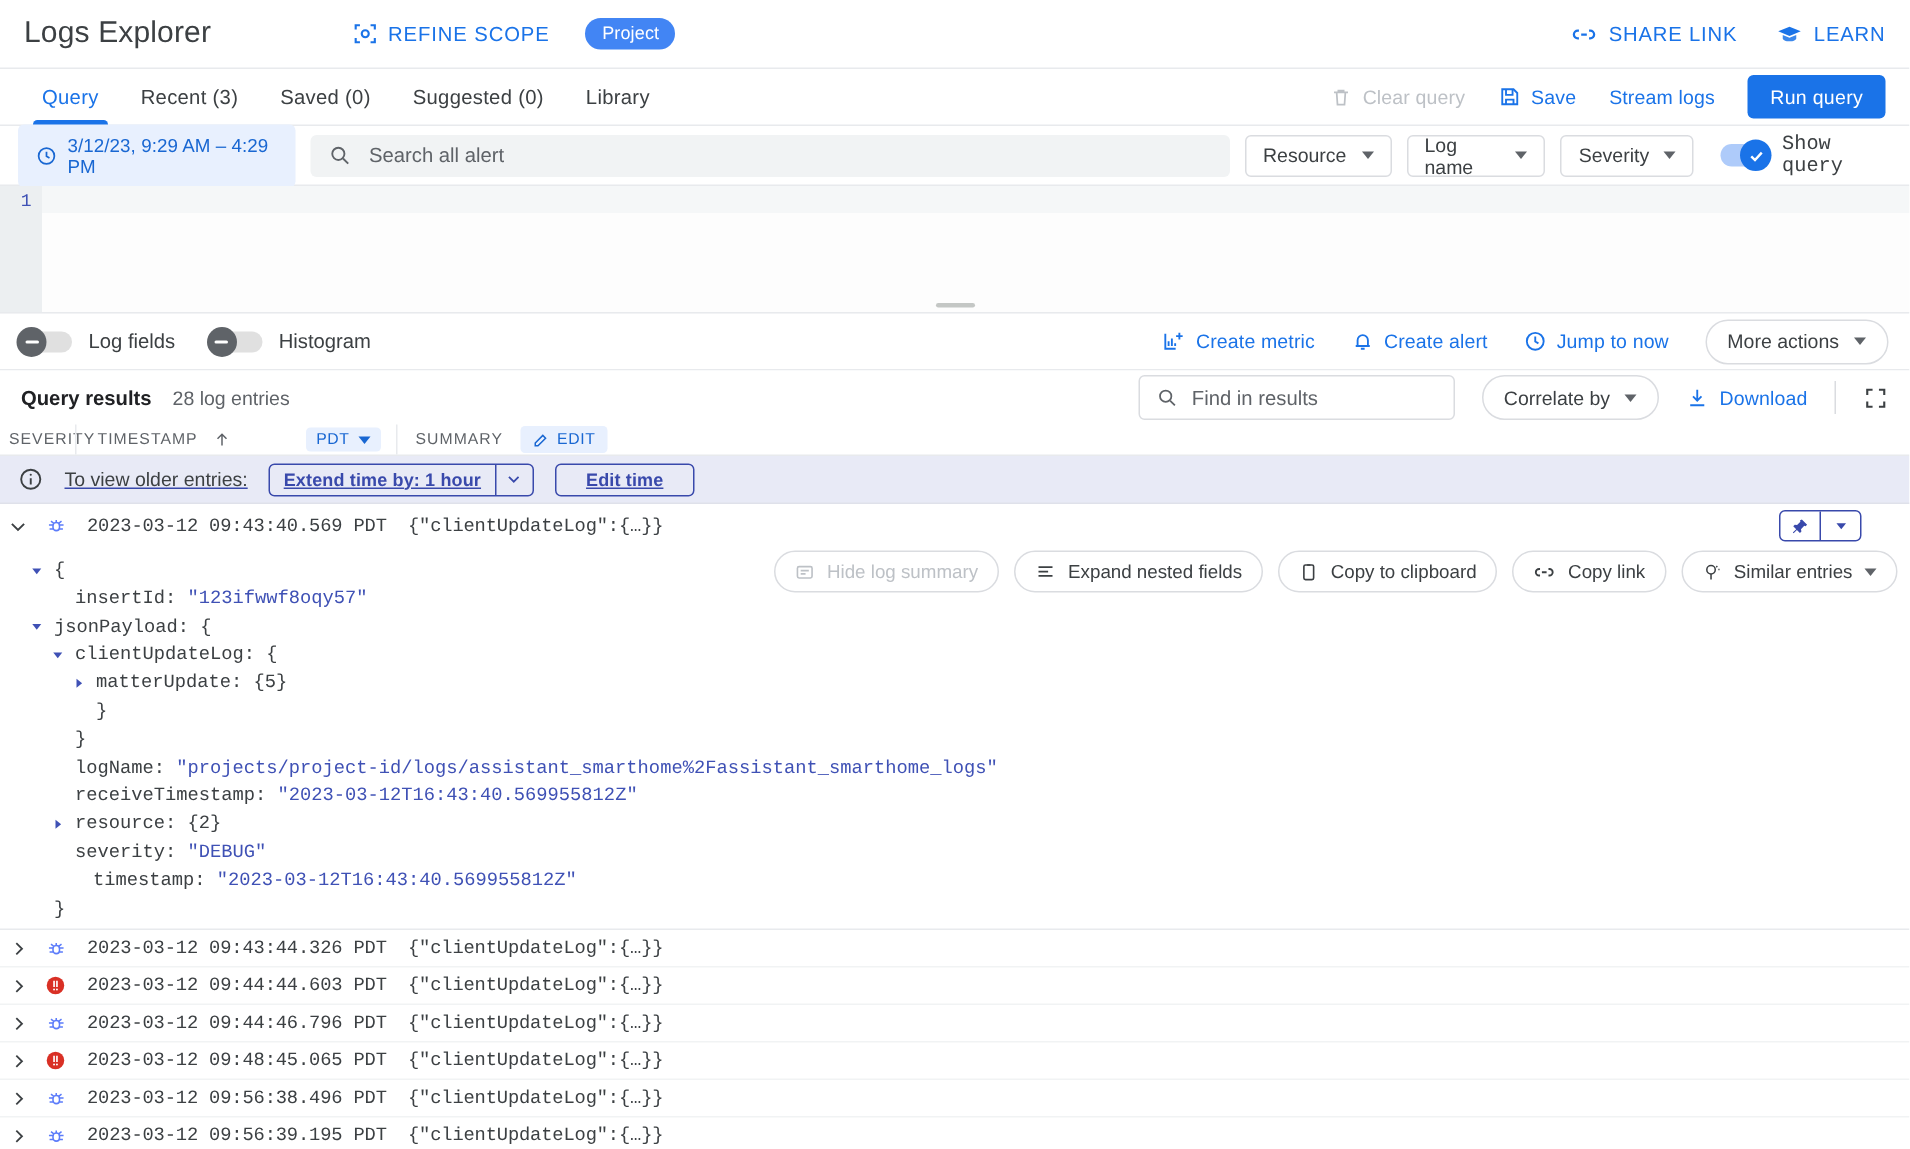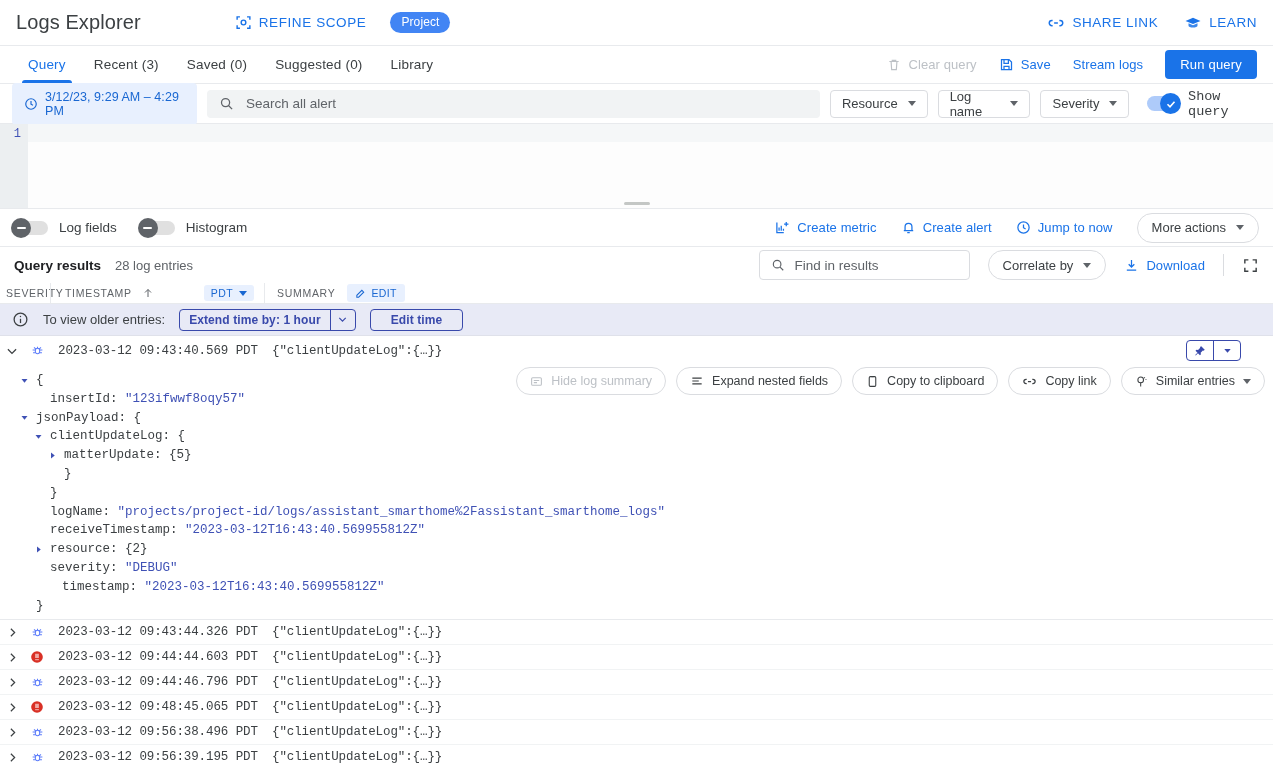--- a/index.html
+++ b/index.html
@@ -137,21 +137,21 @@
   }
   .ch-sum { flex:1; display:flex; align-items:center; gap:12px;
             border-left:1px solid #e8eaed; padding-left:12px; height:100%; }
   .ch-edit {
     display:flex; align-items:center; gap:5px; background:#e8f0fe; color:#1967d2;
     border-radius:3px; padding:3px 8px; font-size:10.5px; letter-spacing:.4px; cursor:pointer;
   }
 
   #infobar {
     height: 32px; display:flex; align-items:center; gap:14px; padding: 0 12px;
-    background:#e8eaf6; color:#3949ab; border-bottom:1px solid #dfe1ea;
+    background:#e8eaf6; color:#3949ab; border-bottom:1px solid #dfe1ea;text-decoration:underline;
   }
   #infobar .txt { font-size:13px; color:#3c4043; }
   .ib-split { display:flex; align-items:stretch; border:1px solid #3949ab; border-radius:4px; height:22px; }
   .ib-split .lbl { font-size:12px; font-weight:700; color:#3949ab; padding: 0 9px;
                    display:flex; align-items:center; letter-spacing:.1px; cursor:pointer; }
   .ib-split .sep { width:1px; background:#3949ab; }
   .ib-split .arw { width:24px; display:flex; align-items:center; justify-content:center; cursor:pointer; }
   .ib-btn { border:1px solid #3949ab; border-radius:4px; height:22px; padding: 0 20px;
             display:flex; align-items:center; font-size:12px; font-weight:700; color:#3949ab;
             cursor:pointer; letter-spacing:.1px; }

